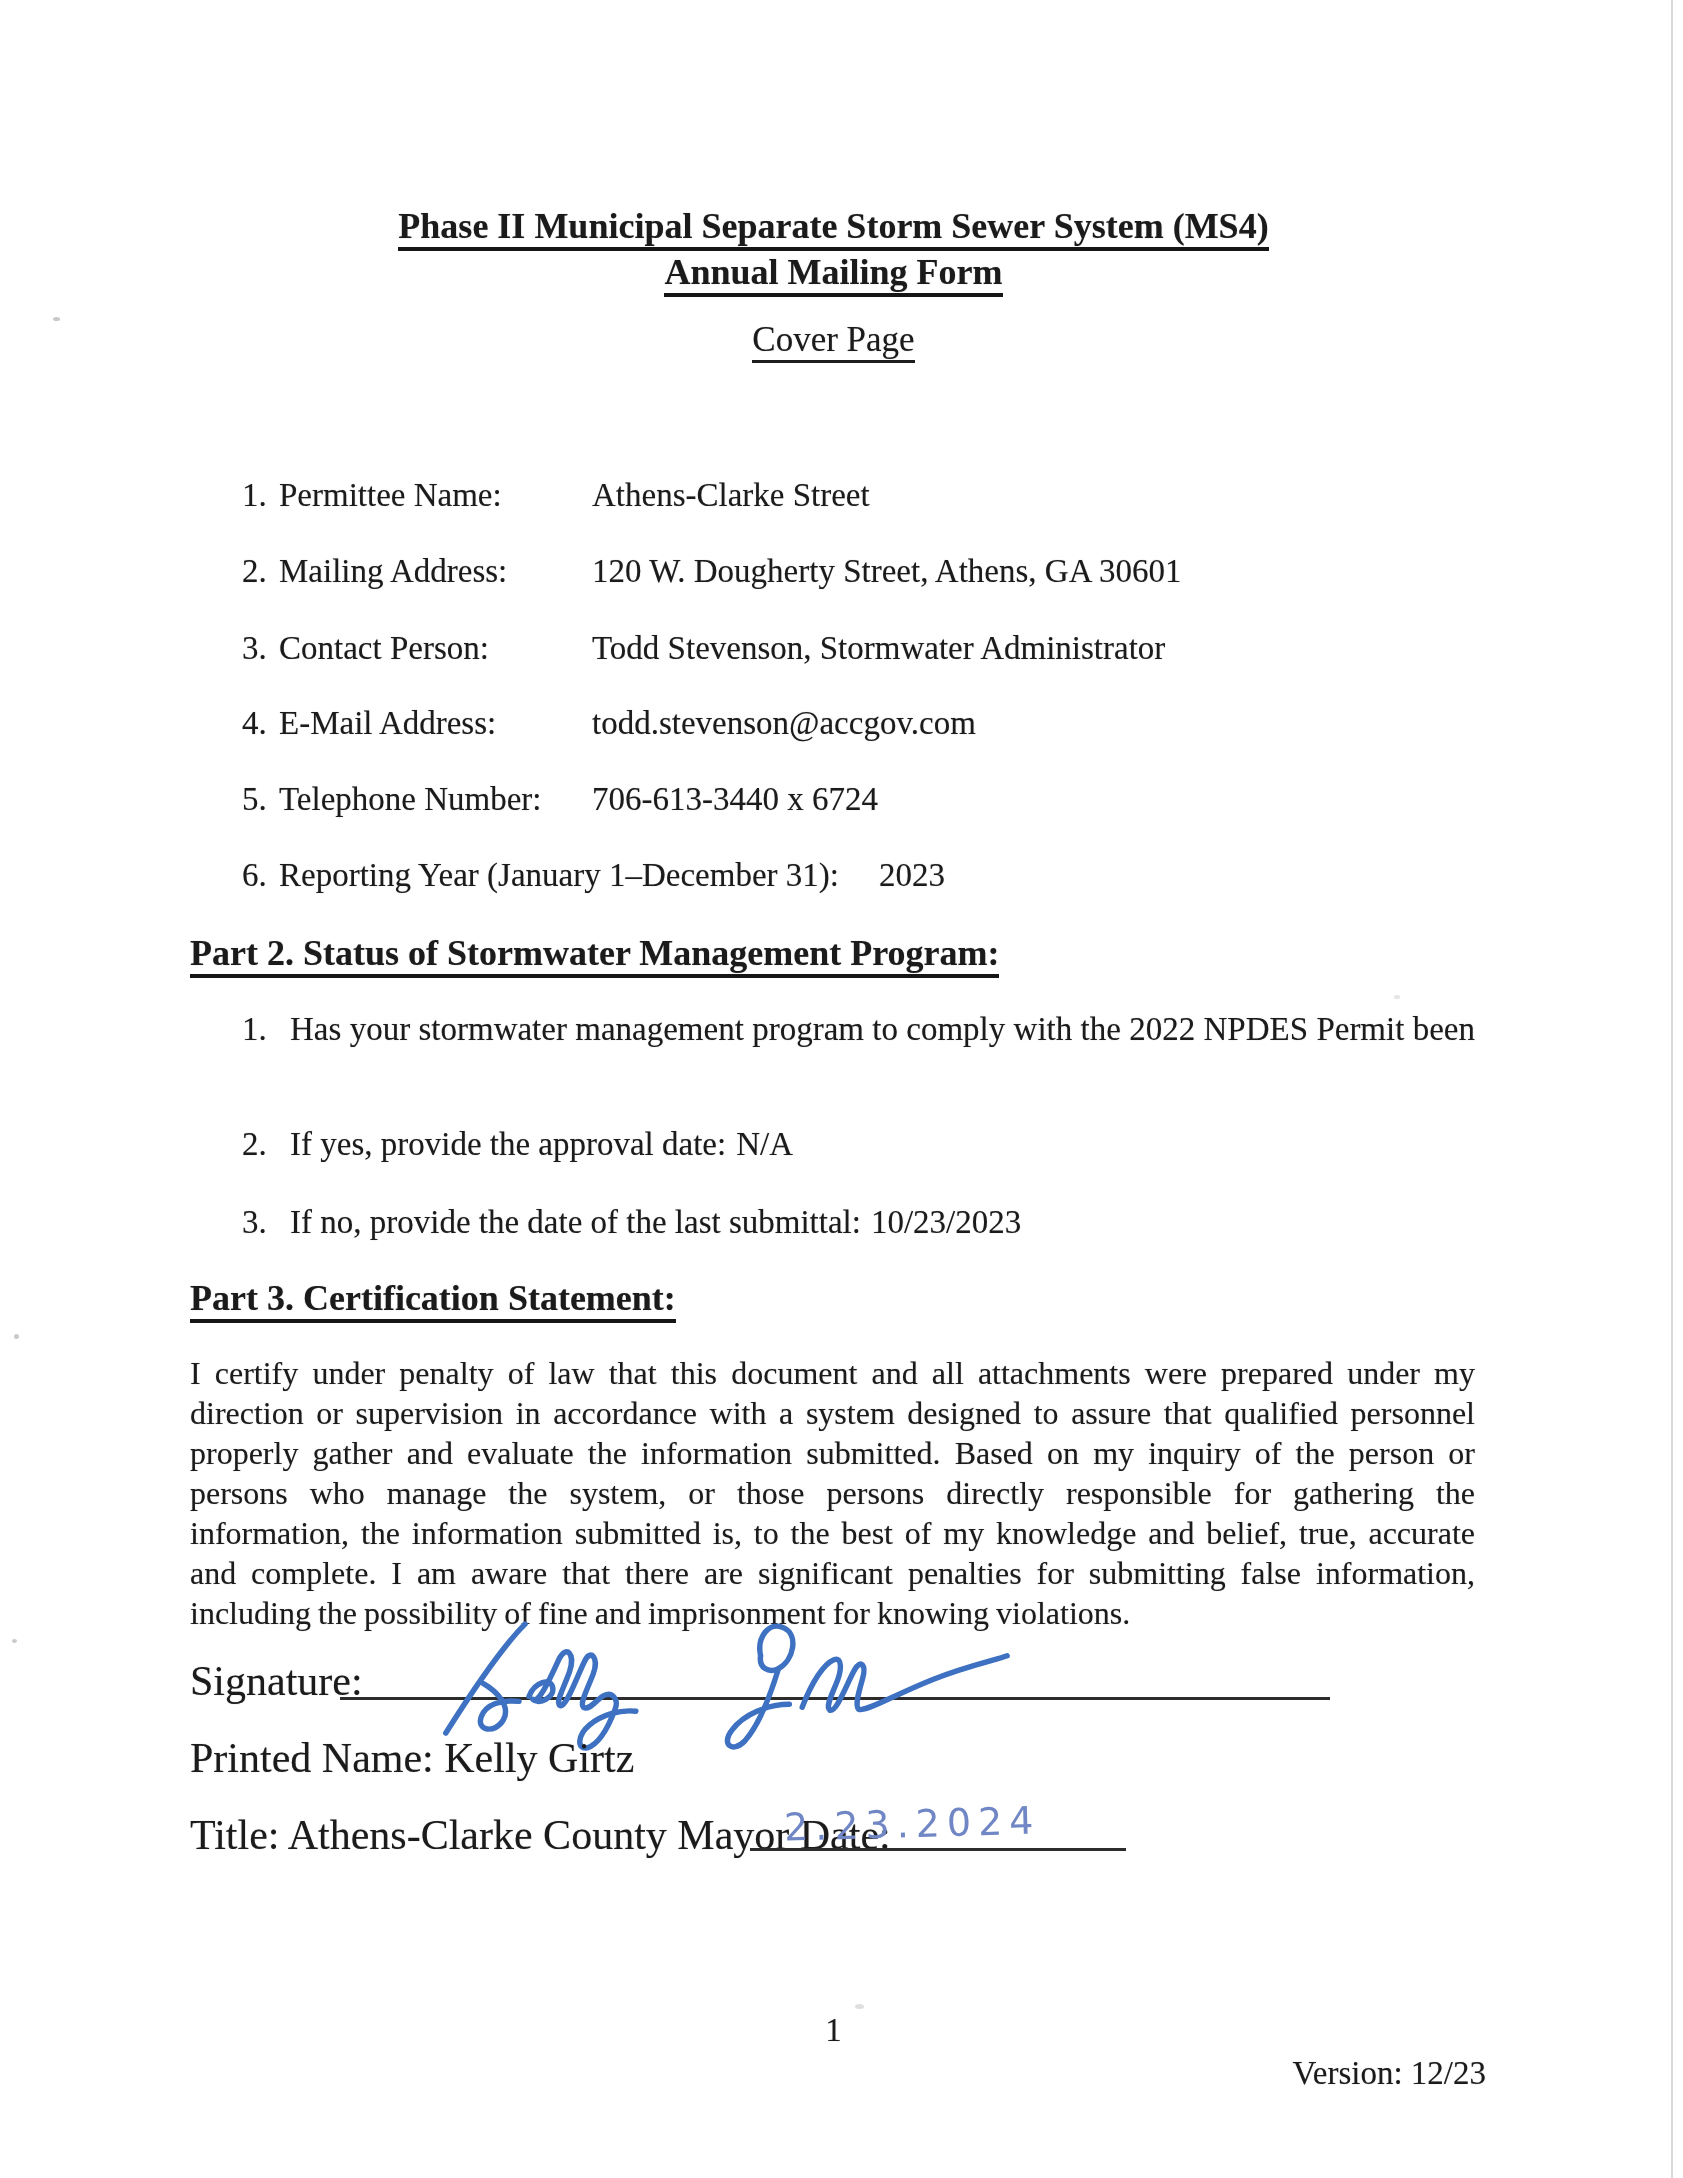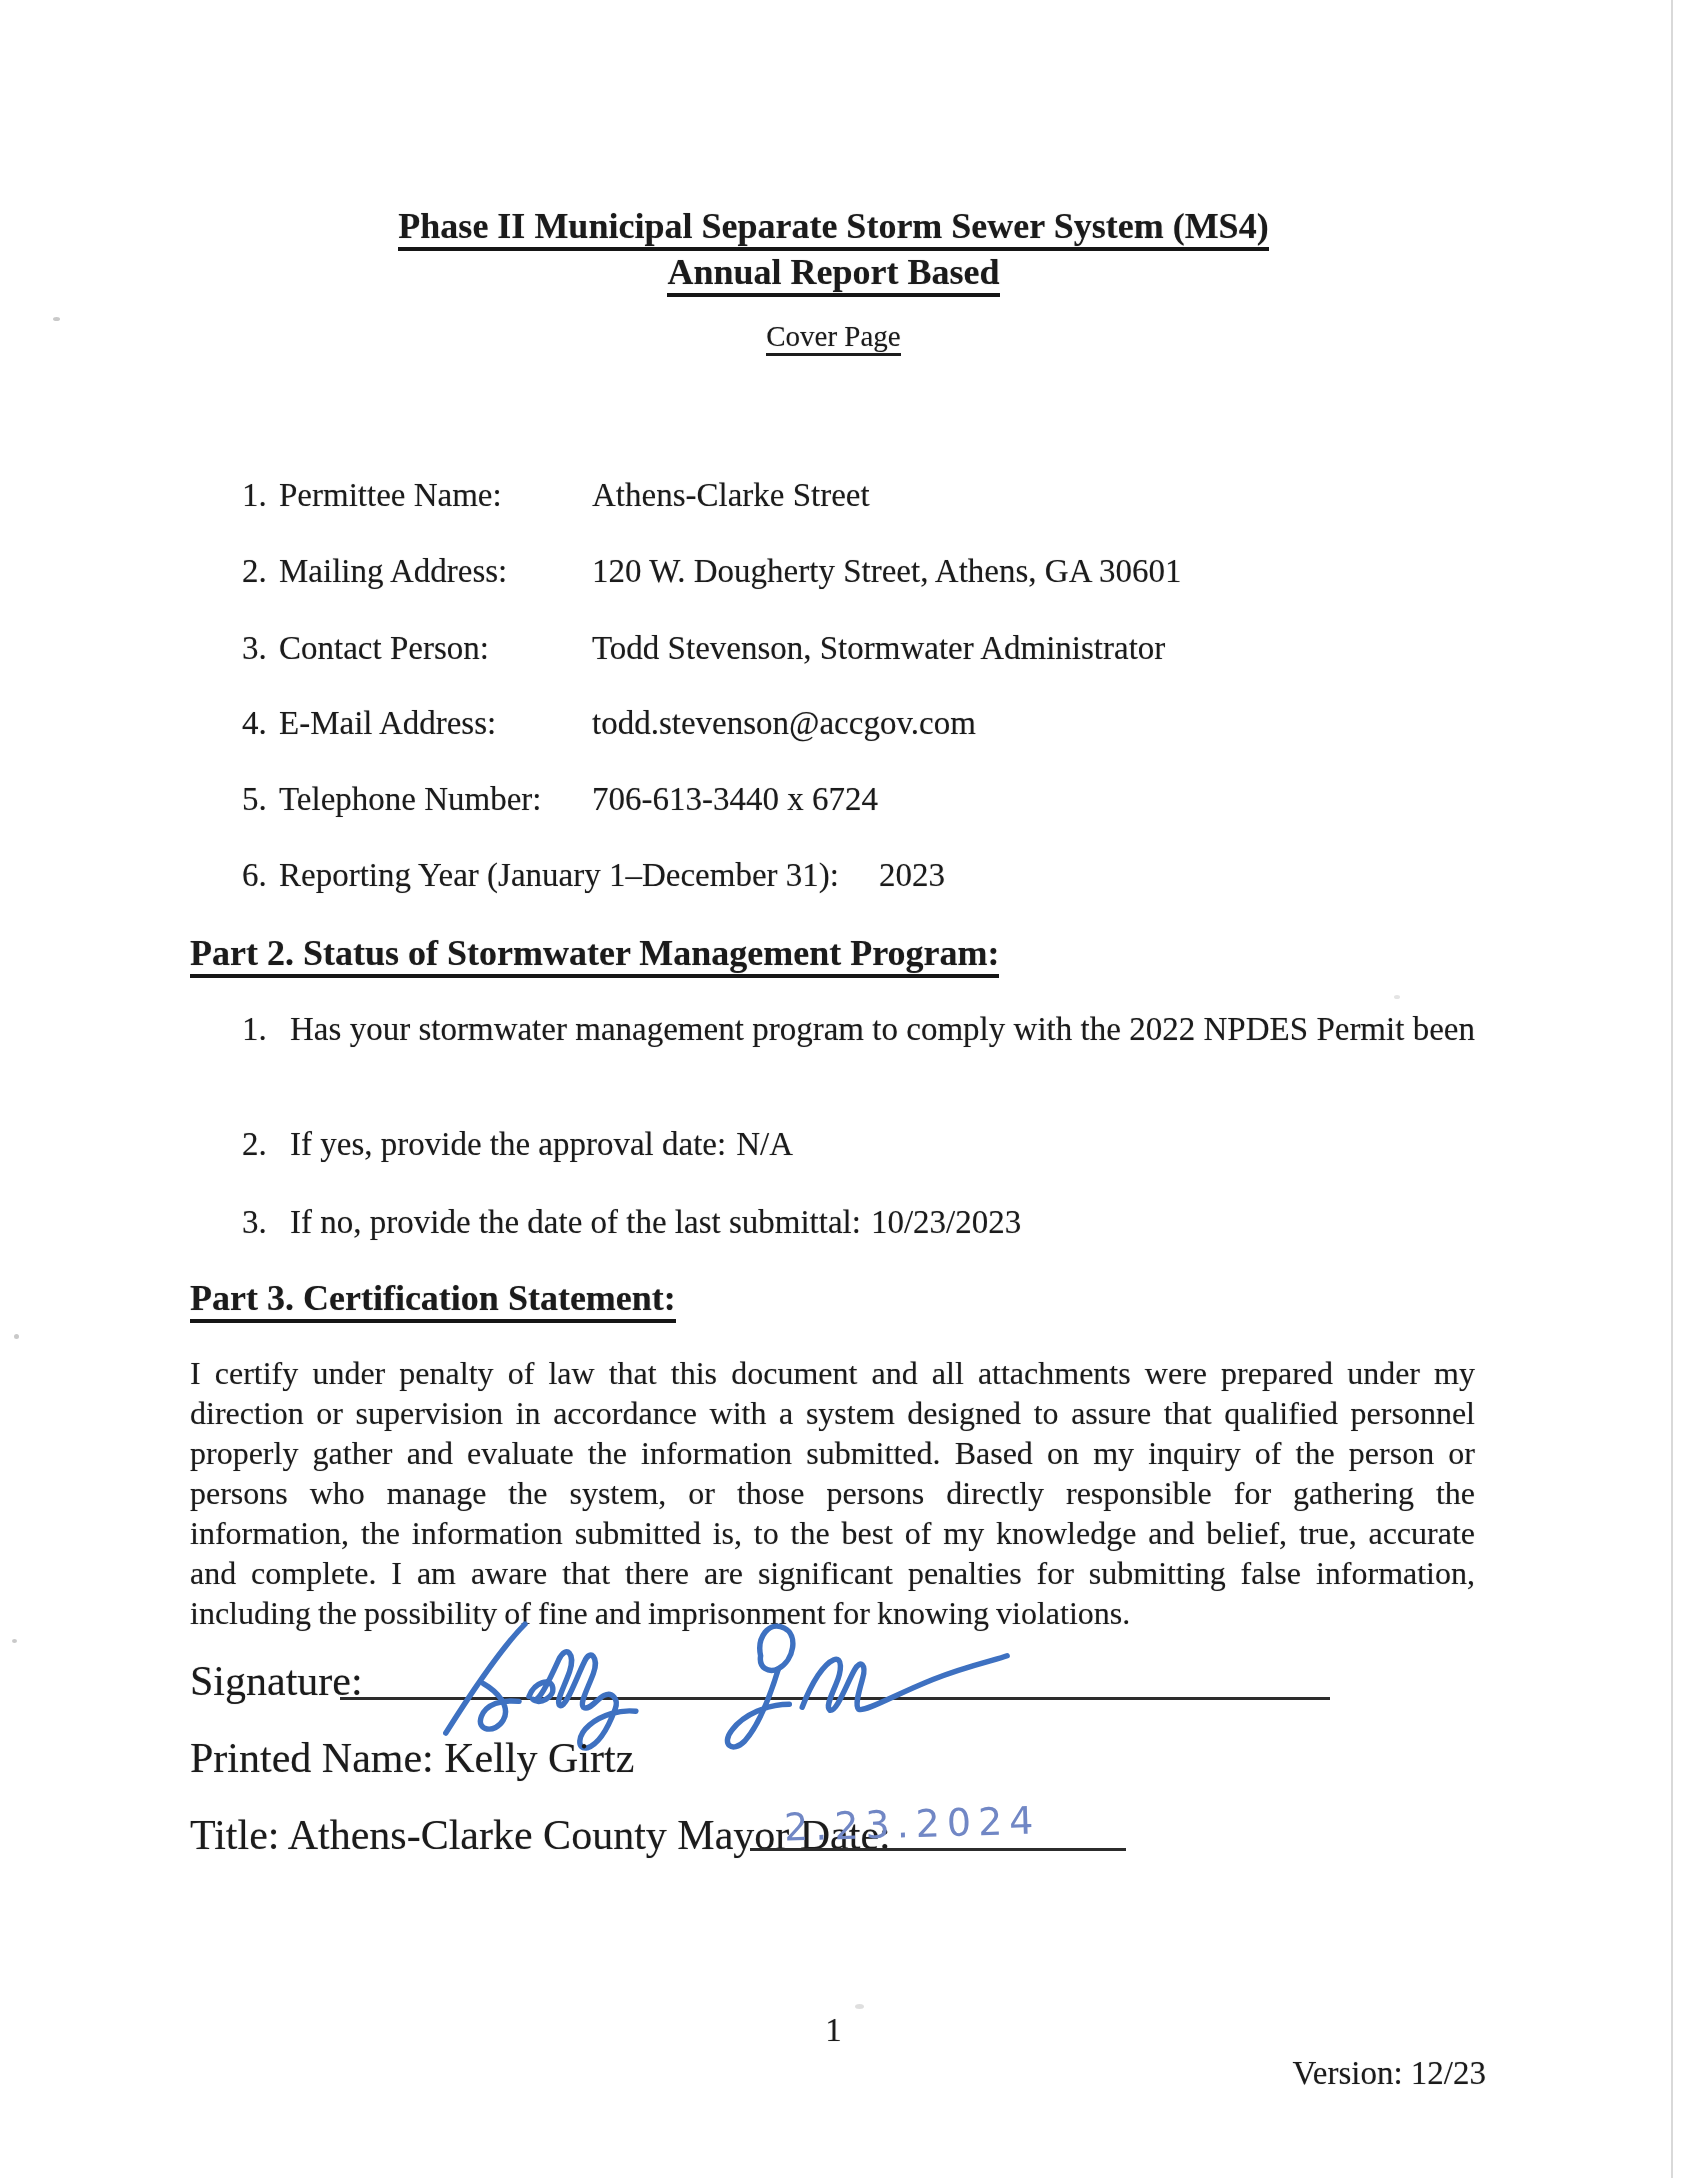--- a/index.html
+++ b/index.html
@@ -11,21 +11,21 @@
     color:#1b1b1b;
     overflow:hidden;
     text-shadow:0 0 1px rgba(25,25,25,0.38);
   }
   .abs{position:absolute;}
   
   .title-block{left:190px;top:203px;width:1287px;text-align:center;line-height:46px;}
   .title-line{font-size:36px;font-weight:bold;}
   .u{border-bottom:4px solid #161616;padding-bottom:1px;}
   .u3{border-bottom:3px solid #1d1d1d;padding-bottom:1px;}
-  .cover{left:190px;top:320px;width:1287px;text-align:center;font-size:29px;}
+  .cover{left:190px;top:320px;width:1287px;text-align:center;font-size:35px;}
   .part-heading{font-size:36px;font-weight:bold;left:190px;}
   
   .row{position:absolute;left:190px;width:1346px;height:44px;font-size:33px;}
   .num{position:absolute;left:52px;}
   .lbl{position:absolute;left:89px;}
   .val{position:absolute;left:402px;}
   .val6{position:absolute;left:689px;}
   .qtext{position:absolute;left:100px;}
   .qval{margin-left:10px;}
   .jline{text-align:justify;text-align-last:justify;}
@@ -62,21 +62,21 @@
   .edge-line{left:1671px;top:0;width:2px;height:2178px;background:#d9d9d9;}
   .speck{background:#c9c9c9;border-radius:50%;}
 </style>
 </head>
 <body>
 
 <div class="page">
 
   <div class="abs title-block">
     <div class="title-line"><span class="u">Phase II Municipal Separate Storm Sewer System (MS4)</span></div>
-    <div class="title-line"><span class="u">Annual Report Based</span></div>
+    <div class="title-line"><span class="u">Annual Mailing Form</span></div>
   </div>
   <div class="abs cover"><span class="u3">Cover Page</span></div>
 
 
   <div class="row" style="top:477px">
     <span class="num">1.</span>
     <span class="lbl">Permittee Name:</span>
     <span class="val">Athens-Clarke Street</span>
   </div>
   <div class="row" style="top:553px">

